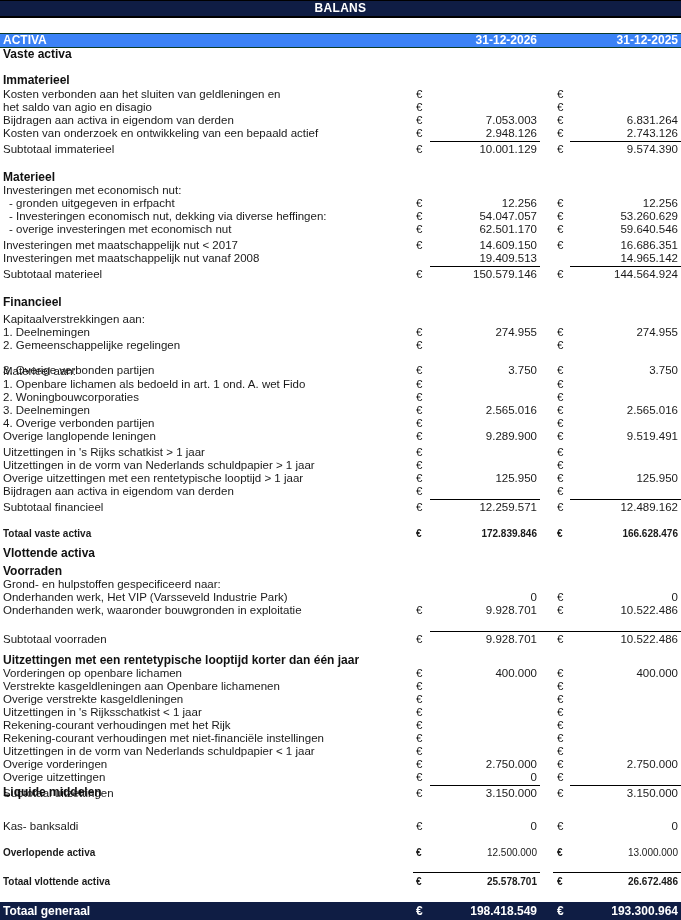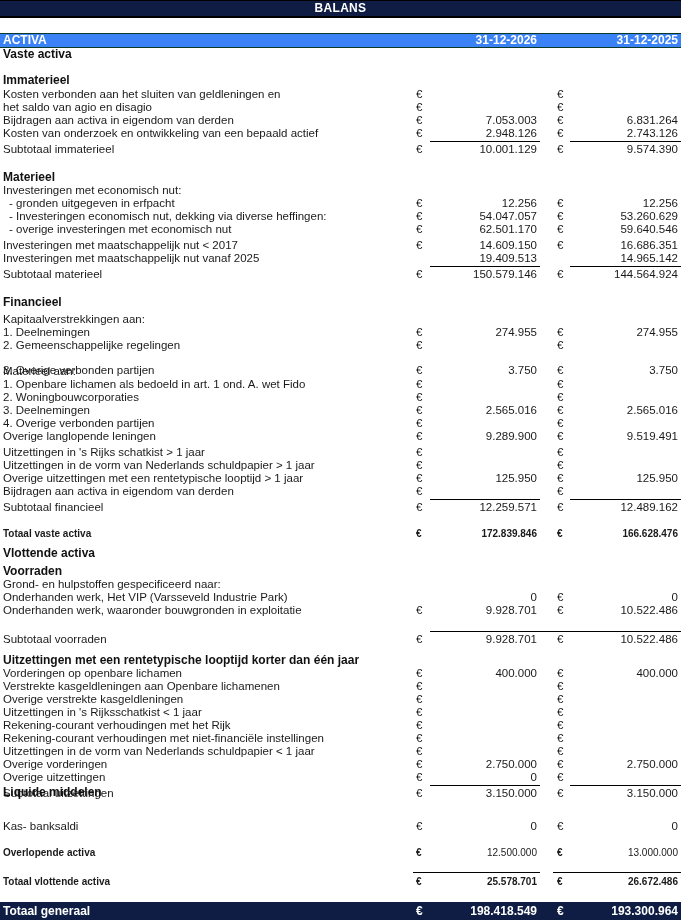--- a/index.html
+++ b/index.html
@@ -114,21 +114,21 @@
       <span class="v2">59.640.546</span>
     </div>
     <div class="row" style="top: 239px;">
       <span class="lbl">Investeringen met maatschappelijk nut &lt; 2017</span>
       <span class="e1">€</span>
       <span class="v1">14.609.150</span>
       <span class="e2">€</span>
       <span class="v2">16.686.351</span>
     </div>
     <div class="row" style="top: 252px;">
-      <span class="lbl">Investeringen met maatschappelijk nut vanaf  2025</span>
+      <span class="lbl">Investeringen met maatschappelijk nut vanaf  2008</span>
       <span class="v1">19.409.513</span>
       <span class="v2">14.965.142</span>
     </div>
     <div class="row" style="top: 268px; padding-left: 27px;">
       <span class="lbl">Subtotaal materieel</span>
       <span class="e1">€</span>
       <span class="v1">150.579.146</span>
       <span class="e2">€</span>
       <span class="v2">144.564.924</span>
     </div>

